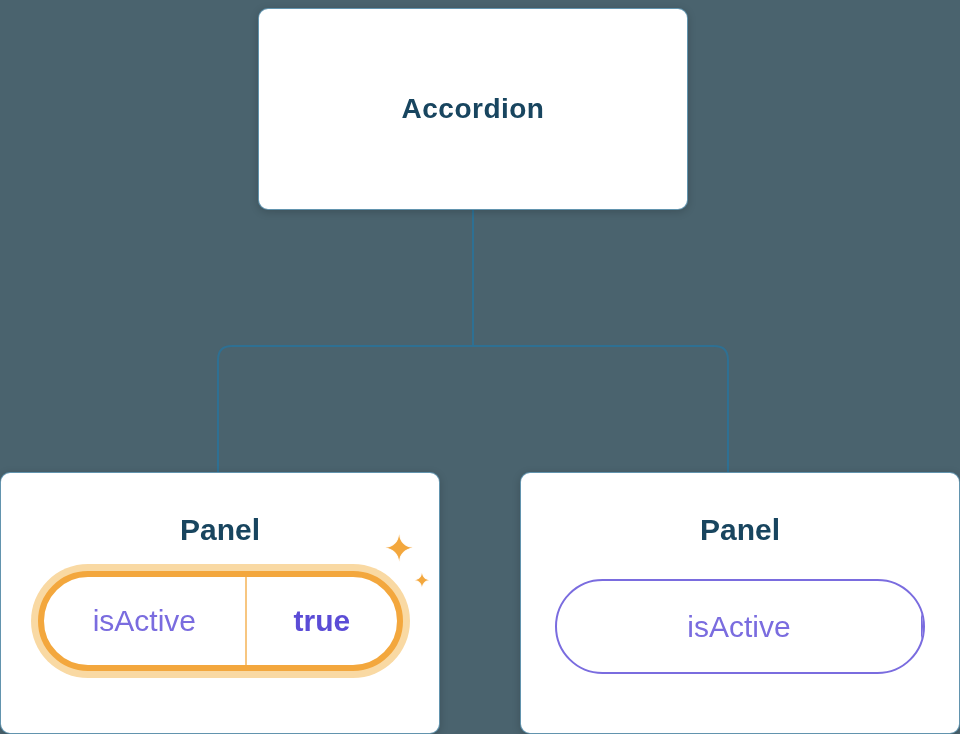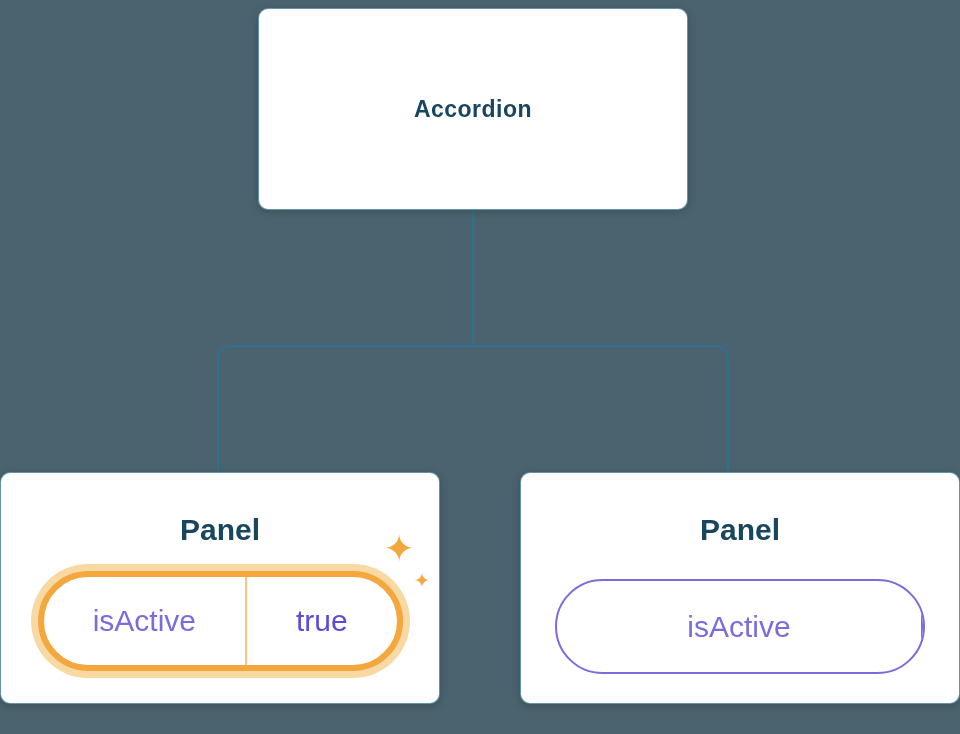--- a/index.html
+++ b/index.html
@@ -33,27 +33,27 @@
     border:1px solid rgba(46,112,147,0.75);
     border-radius:10px;
     box-shadow:0 2px 8px rgba(0,0,0,0.18);
   }
   .root-card{
     left:258px;top:8px;width:430px;height:202px;
     display:flex;align-items:center;justify-content:center;
   }
   .root-title{
     color:var(--title-text);
-    font-size:23px;
+    font-size:28px;
     font-weight:600;
     letter-spacing:0.5px;
   }
 
   .panel-card{
-    top:472px;width:440px;height:232px;
+    top:472px;width:440px;height:262px;
     display:flex;flex-direction:column;align-items:center;
   }
   .panel-card.left{left:0;}
   .panel-card.right{left:520px;}
   .panel-title{
     margin-top:40px;
     color:var(--title-text);
     font-size:30px;
     font-weight:600;
   }
@@ -65,21 +65,21 @@
     background:var(--card-bg);
     overflow:hidden;
   }
   .pill .seg{
     display:flex;align-items:center;justify-content:center;
     font-size:30px;
     color:var(--purple);
   }
   .pill .seg.name{flex:1.35;}
   .pill .seg.value{flex:1;}
-  .pill .seg.bold{font-weight:400;color:var(--purple-bold);}
+  .pill .seg.bold{font-weight:700;color:var(--purple-bold);}
   .pill .divider{width:2px;align-self:stretch;}
 
   .active-pill{
     margin-top:24px;
     width:365px;height:100px;
     border:6px solid var(--orange);
     box-shadow:0 0 0 7px var(--orange-glow);
   }
   .active-pill .divider{background:var(--orange);opacity:0.65;}
 

